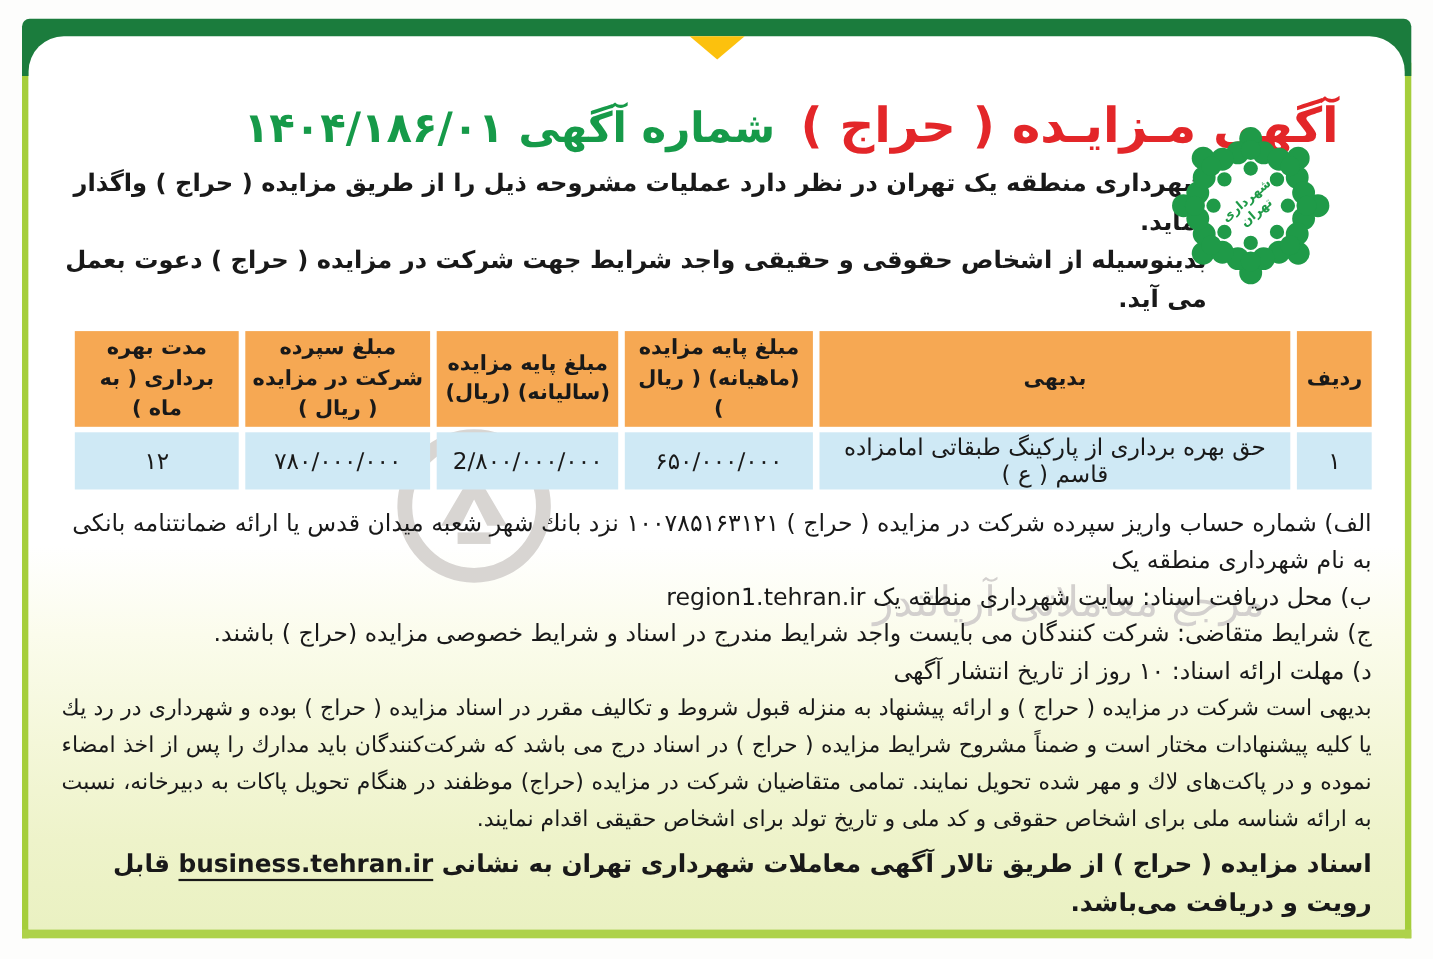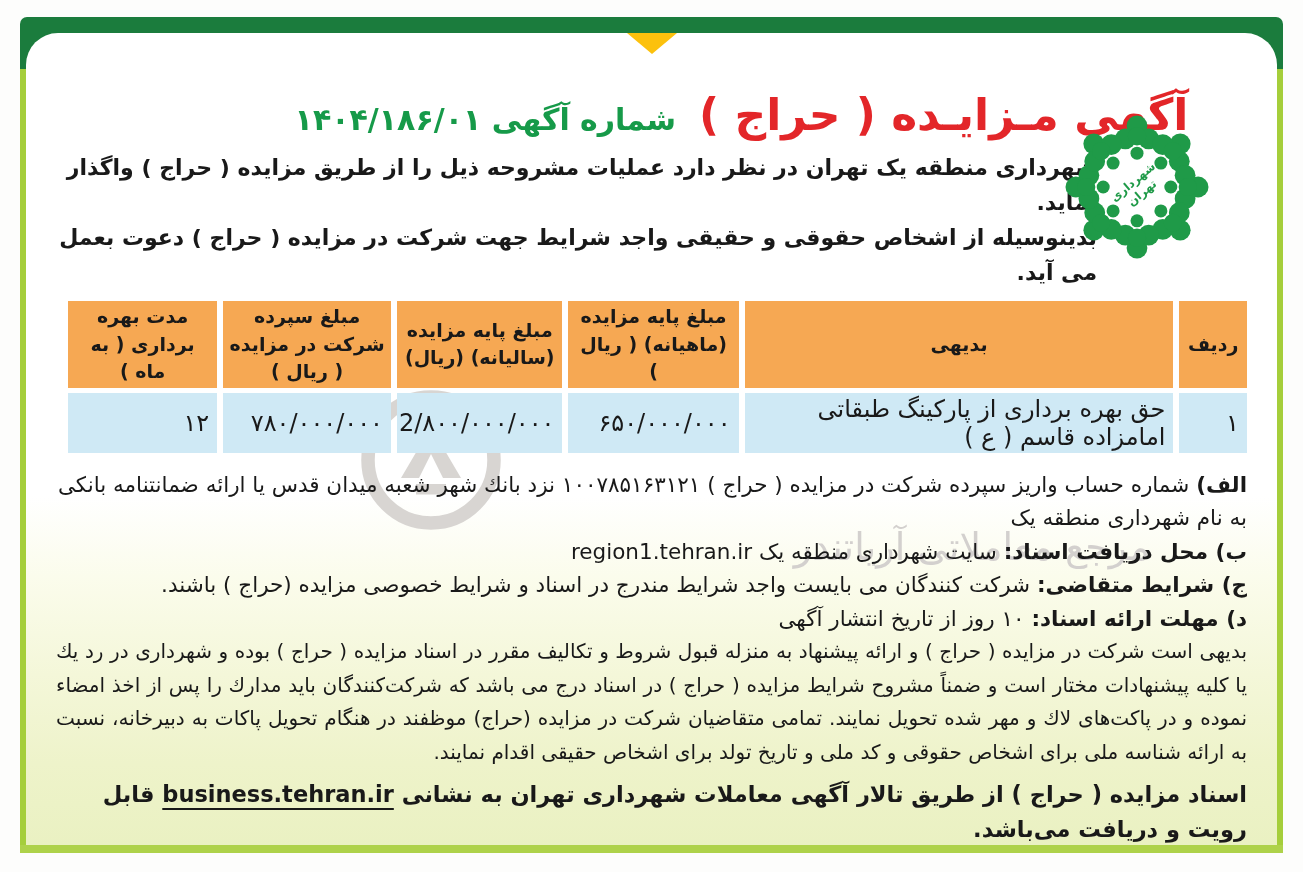--- a/index.html
+++ b/index.html
@@ -29,30 +29,30 @@
   .watermark{position:absolute;z-index:0;pointer-events:none;}
   .wm-row{position:absolute;top:352px;left:330px;width:970px;display:flex;align-items:center;gap:14px;direction:ltr;}
   .wm-latin{font-size:104px;font-weight:bold;color:#d8d5d2;letter-spacing:2px;white-space:nowrap;line-height:1;}
   .wm-emblem{width:150px;height:150px;flex:0 0 auto;}
   .wm-persian{position:absolute;top:492px;left:364px;width:760px;font-size:38px;color:#d3d0ce;letter-spacing:14px;white-space:nowrap;direction:rtl;}
   .layer{position:relative;z-index:1;}
   
   .logo{position:absolute;top:20px;left:auto;right:26px;width:168px;height:156px;}
   .title-row{margin:32px 30px 0 210px;text-align:center;white-space:nowrap;}
   .title-red{font-size:44px;font-weight:bold;color:#e32629;letter-spacing:-1px;}
-  .title-green{font-size:30px;font-weight:bold;color:#169a49;margin-right:18px;}
+  .title-green{font-size:38px;font-weight:bold;color:#169a49;margin-right:18px;}
   .intro{margin:10px 150px 0 0;font-size:22px;font-weight:700;line-height:35px;text-align:right;}
   
   table.auction{width:100%;border-collapse:separate;border-spacing:6px 5px;margin:6px -6px 0 -6px;table-layout:fixed;}
   table.auction th{background:#f6a853;font-size:19px;font-weight:bold;text-align:center;vertical-align:middle;height:64px;padding:2px 6px;line-height:1.45;}
-  table.auction td{background:#cfe9f5;font-size:24px;vertical-align:middle;height:46px;padding:2px 8px;}
+  table.auction td{background:#cfe9f5;font-size:21px;text-align:center;vertical-align:middle;height:46px;padding:2px 8px;}
   col.c-radif{width:5.8%;} col.c-mozoo{width:36.8%;} col.c-month{width:14.6%;} col.c-year{width:14.2%;} col.c-dep{width:14.4%;} col.c-dur{width:12.8%;}
   
   .clauses{margin-top:10px;font-size:21.5px;line-height:33.5px;text-align:right;}
-  .clause b{font-weight:bold;}
+  .clause b{font-weight:normal;}
   .terms{margin-top:0;font-size:20px;line-height:33.5px;text-align:justify;}
   .note{font-size:22.5px;font-weight:bold;line-height:35px;text-align:right;margin-top:8px;}
   .note .url{text-decoration:underline;text-underline-offset:6px;}
 </style>
 </head>
 <body>
 
 <div class="doc-frame">
   <div class="top-band"></div>
   <div class="side-line left"></div>

